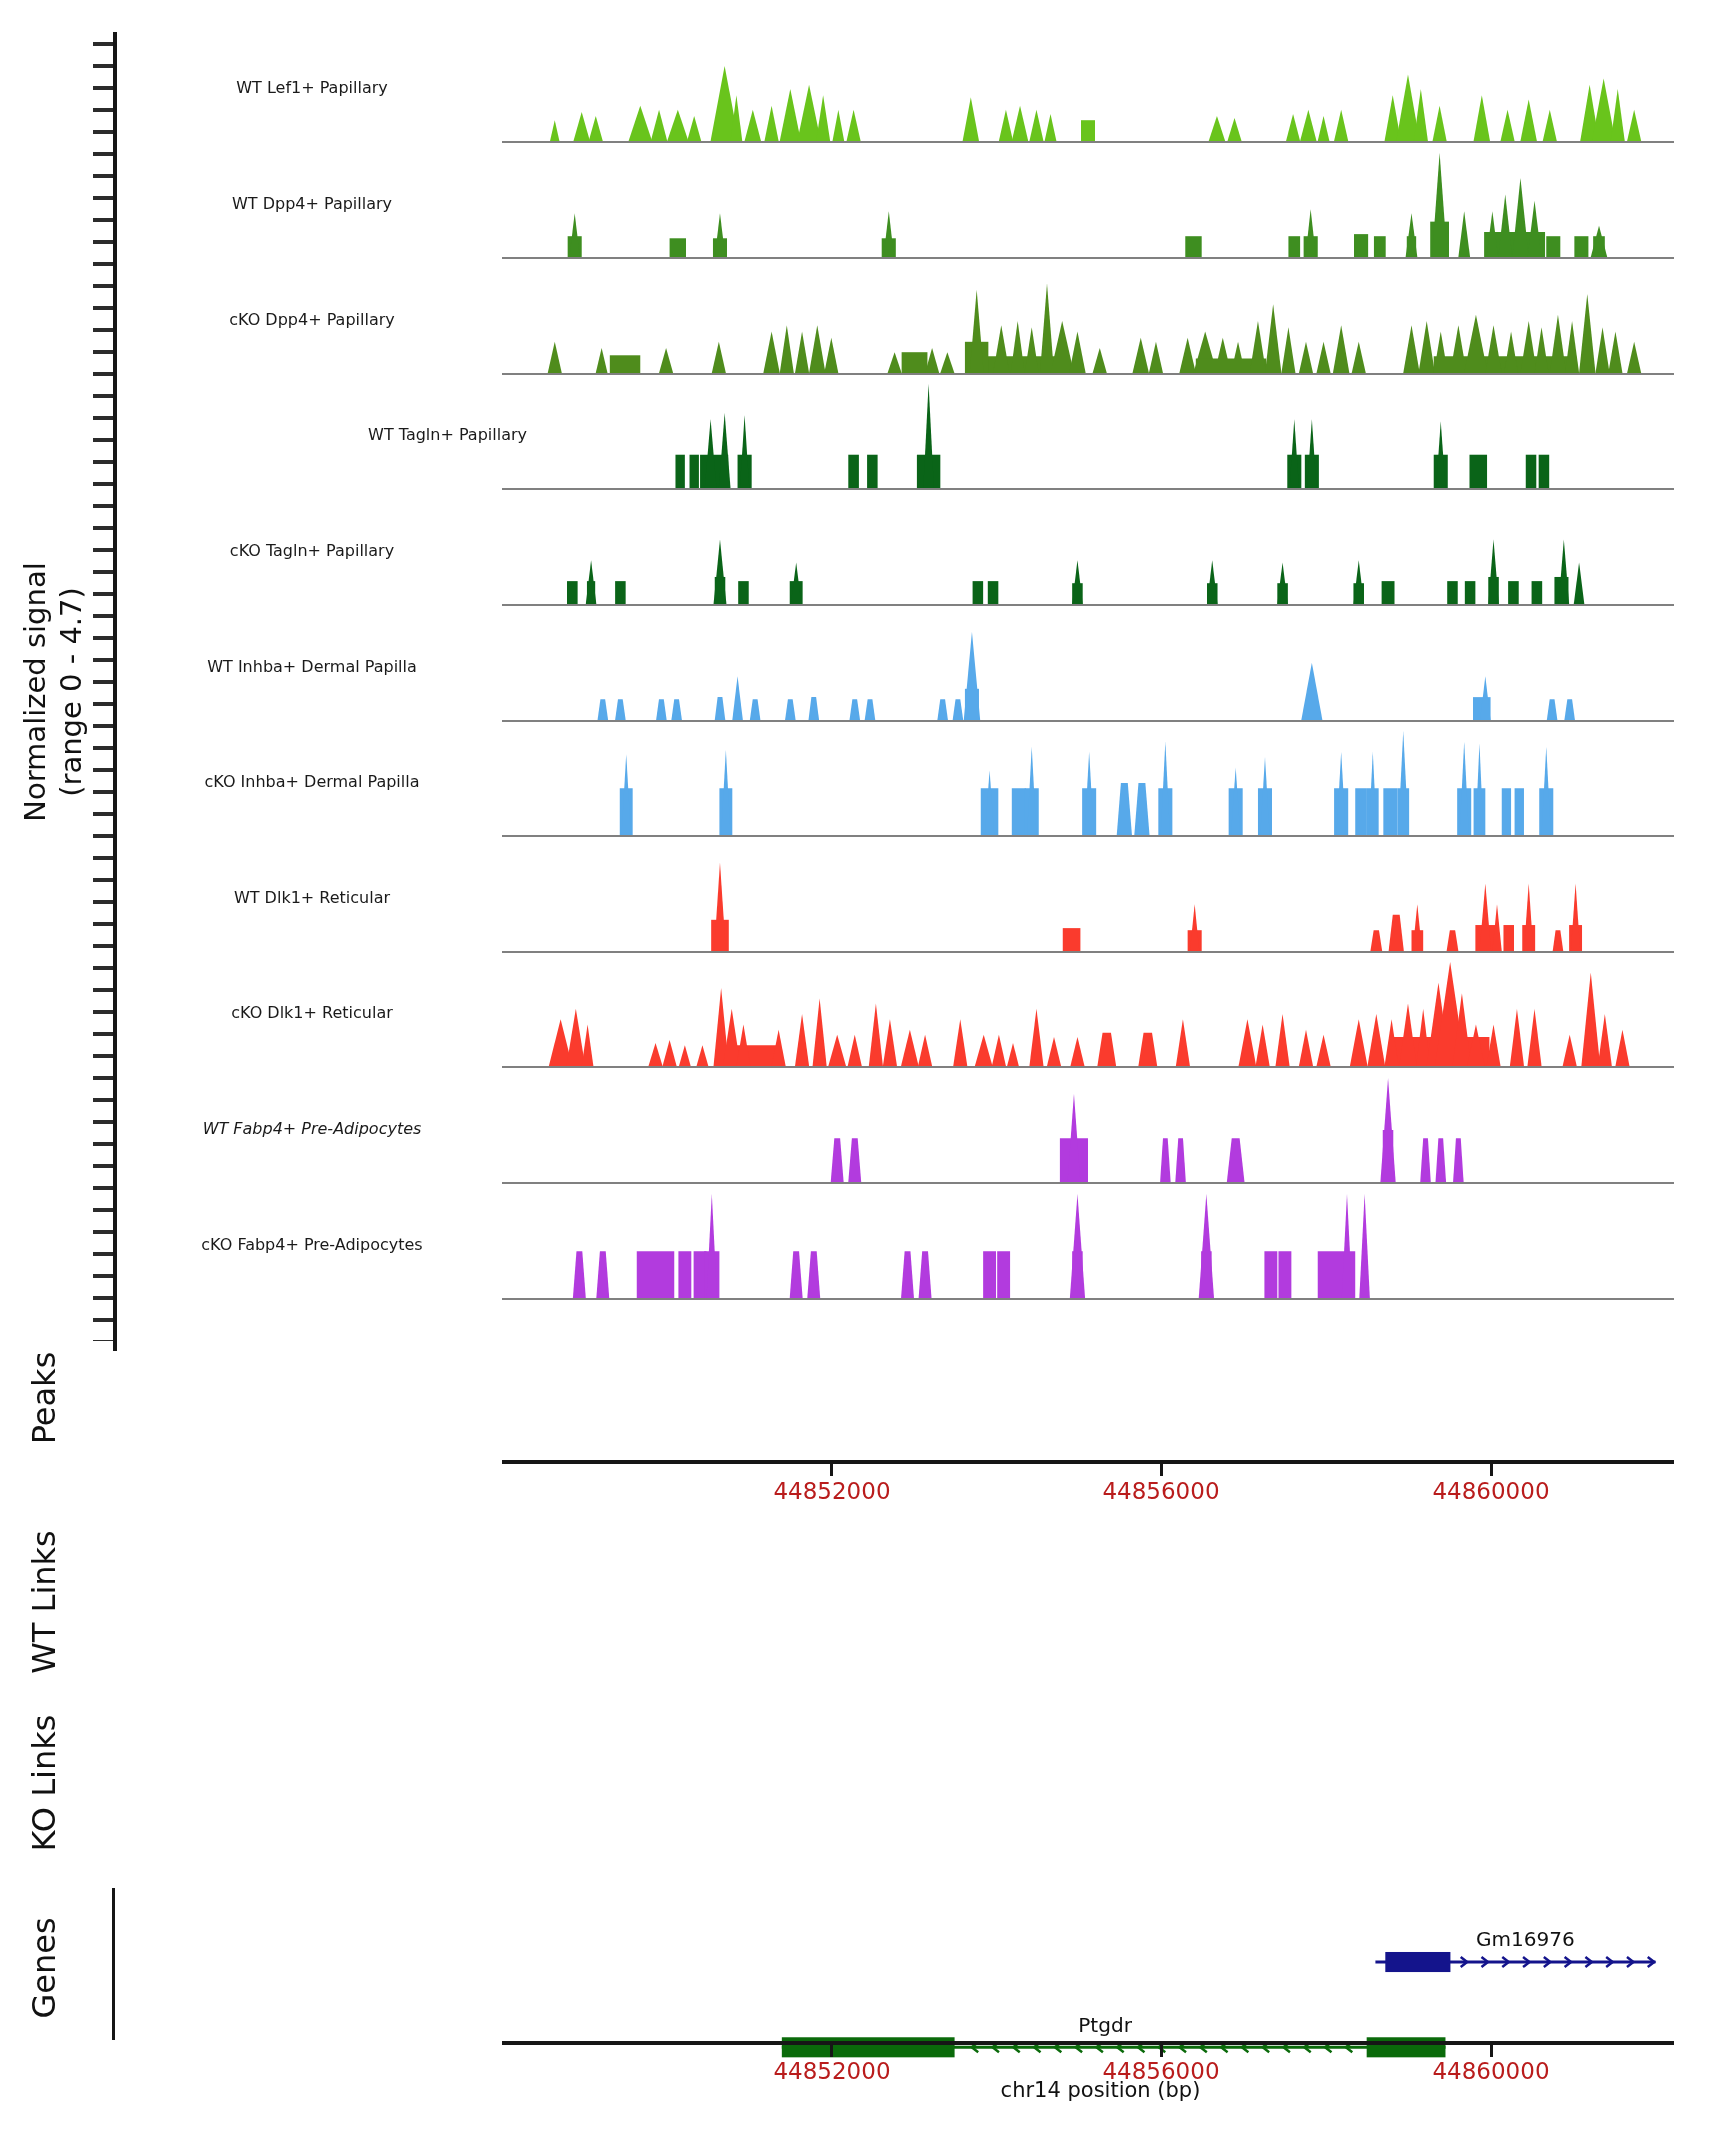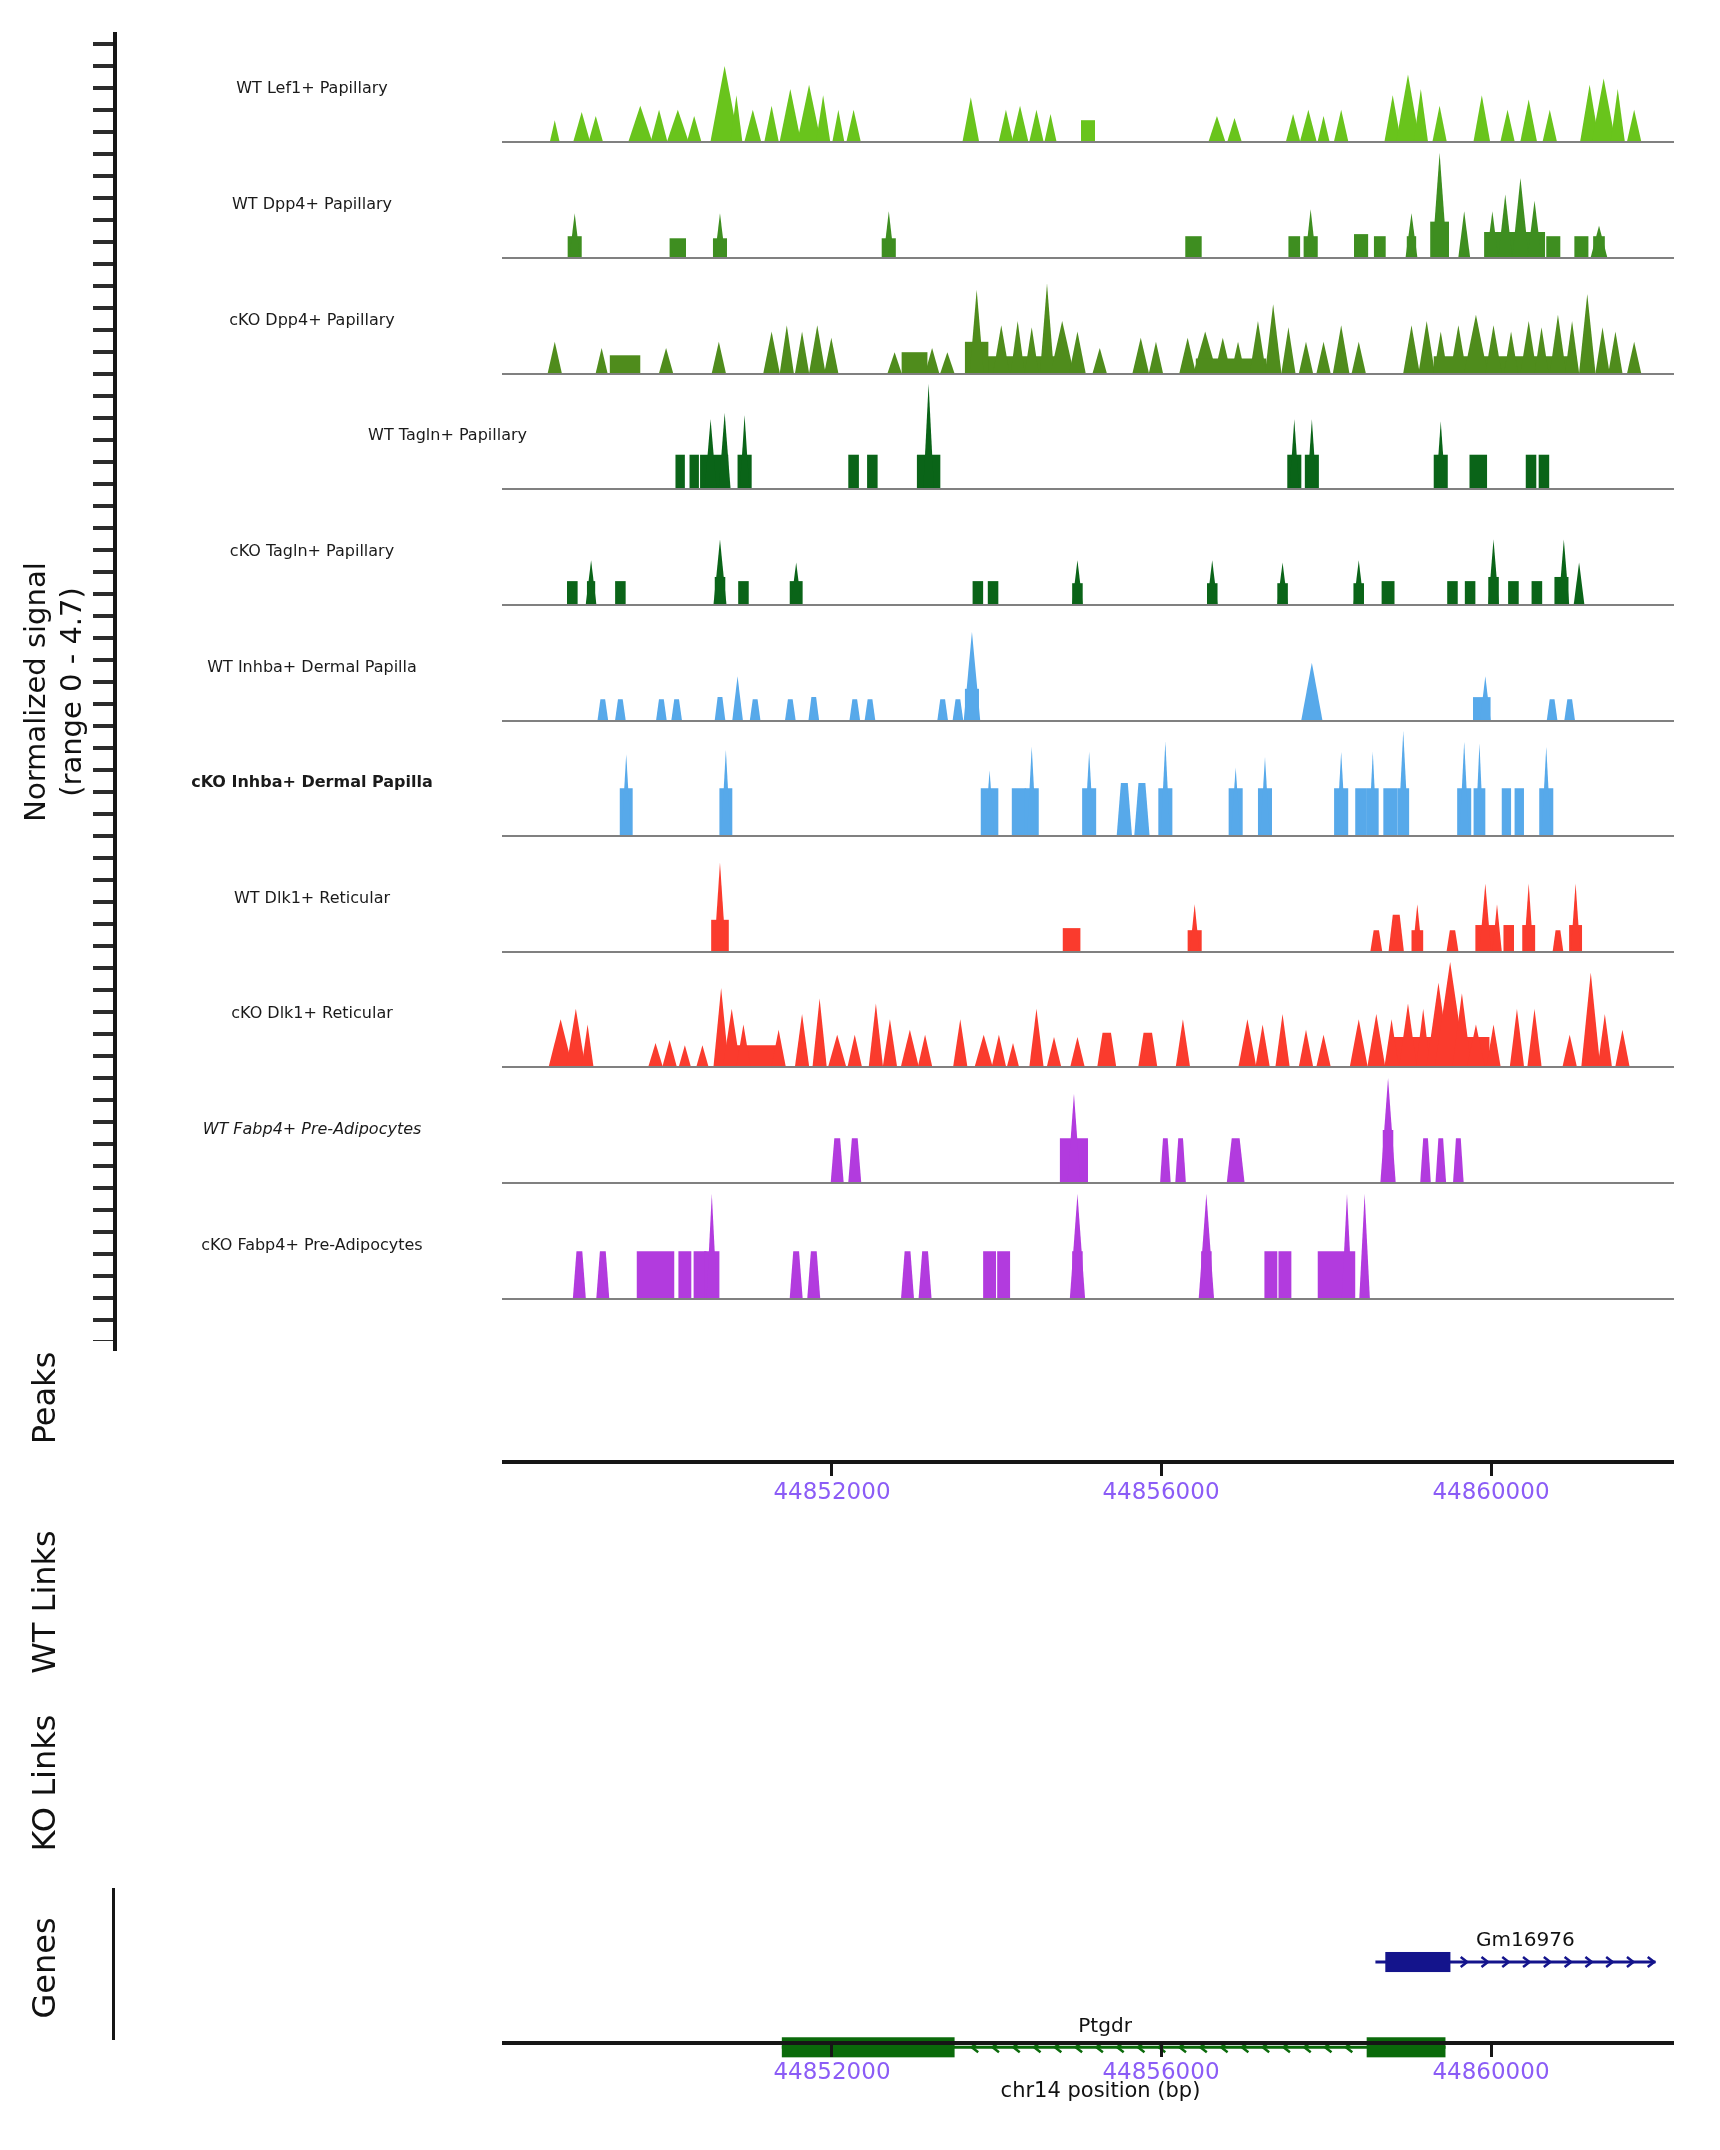--- a/index.html
+++ b/index.html
@@ -22,21 +22,21 @@
     font-size:32px;color:#111;white-space:nowrap;
     transform:translate(-50%,-50%) rotate(-90deg);
   }
   .yaxis-label{
     font-size:29px;color:#111;text-align:center;line-height:1.25;white-space:nowrap;
     transform:translate(-50%,-50%) rotate(-90deg);
   }
   .axis-line{background:#161616;height:3.6px;}
   .axis-tick{background:#161616;width:2.9px;height:11.5px;}
   .axis-tick-label{
-    font-size:23px;color:#8b5cf6;text-align:center;width:172px;white-space:nowrap;
+    font-size:23px;color:#b91c1c;text-align:center;width:172px;white-space:nowrap;
   }
   .axis-title{
     font-size:21px;color:#111;text-align:center;width:717px;white-space:nowrap;
   }
   svg{display:block;overflow:visible;}
 </style>
 </head>
 <body>
 
 <div class="abs spine" style="left:113px;top:32px;width:3.6px;height:1319px;"></div>
@@ -262,21 +262,21 @@
       <polygon points="628.7,145.0 632.7,116.0 639.3,116.0 643.4,145.0" fill="#57A9EA"></polygon>
       <polygon points="645.8,145.0 645.8,101.5 665.4,101.5 665.4,145.0" fill="#57A9EA"></polygon>
       <polygon points="644.2,145.0 655.6,21.8 667.1,145.0" fill="#57A9EA"></polygon>
       <polygon points="1115.1,145.0 1129.8,65.3 1144.5,145.0" fill="#57A9EA"></polygon>
       <polygon points="1354.6,145.0 1354.6,113.1 1379.1,113.1 1379.1,145.0" fill="#57A9EA"></polygon>
       <polygon points="1364.4,145.0 1371.8,84.1 1379.1,145.0" fill="#57A9EA"></polygon>
       <polygon points="1457.6,145.0 1461.6,116.0 1468.3,116.0 1472.3,145.0" fill="#57A9EA"></polygon>
       <polygon points="1482.1,145.0 1486.2,116.0 1492.8,116.0 1496.8,145.0" fill="#57A9EA"></polygon>
     </svg>
     <div class="abs baseline" style="left: 502px; top: 720px; width: 1172px;"></div>
-    <div class="abs track-label" style="top: 766px; font-weight: bold;">cKO Inhba+ Dermal Papilla</div>
+    <div class="abs track-label" style="top: 766px;">cKO Inhba+ Dermal Papilla</div>
     <svg width="1172" height="104" viewBox="0 0 1635 145" preserveAspectRatio="none" class="abs" style="left: 502px; top: 731px;">
       <polygon points="164.3,145.0 164.3,79.8 182.3,79.8 182.3,145.0" fill="#57A9EA"></polygon>
       <polygon points="166.8,145.0 173.3,31.9 179.8,145.0" fill="#57A9EA"></polygon>
       <polygon points="303.3,145.0 303.3,79.8 321.3,79.8 321.3,145.0" fill="#57A9EA"></polygon>
       <polygon points="305.7,145.0 312.3,26.1 318.8,145.0" fill="#57A9EA"></polygon>
       <polygon points="667.9,145.0 667.9,79.8 692.4,79.8 692.4,145.0" fill="#57A9EA"></polygon>
       <polygon points="673.6,145.0 680.2,55.1 686.7,145.0" fill="#57A9EA"></polygon>
       <polygon points="711.2,145.0 711.2,79.8 730.8,79.8 730.8,145.0" fill="#57A9EA"></polygon>
       <polygon points="729.2,145.0 729.2,79.8 748.8,79.8 748.8,145.0" fill="#57A9EA"></polygon>
       <polygon points="732.5,145.0 739.0,21.8 745.6,145.0" fill="#57A9EA"></polygon>

